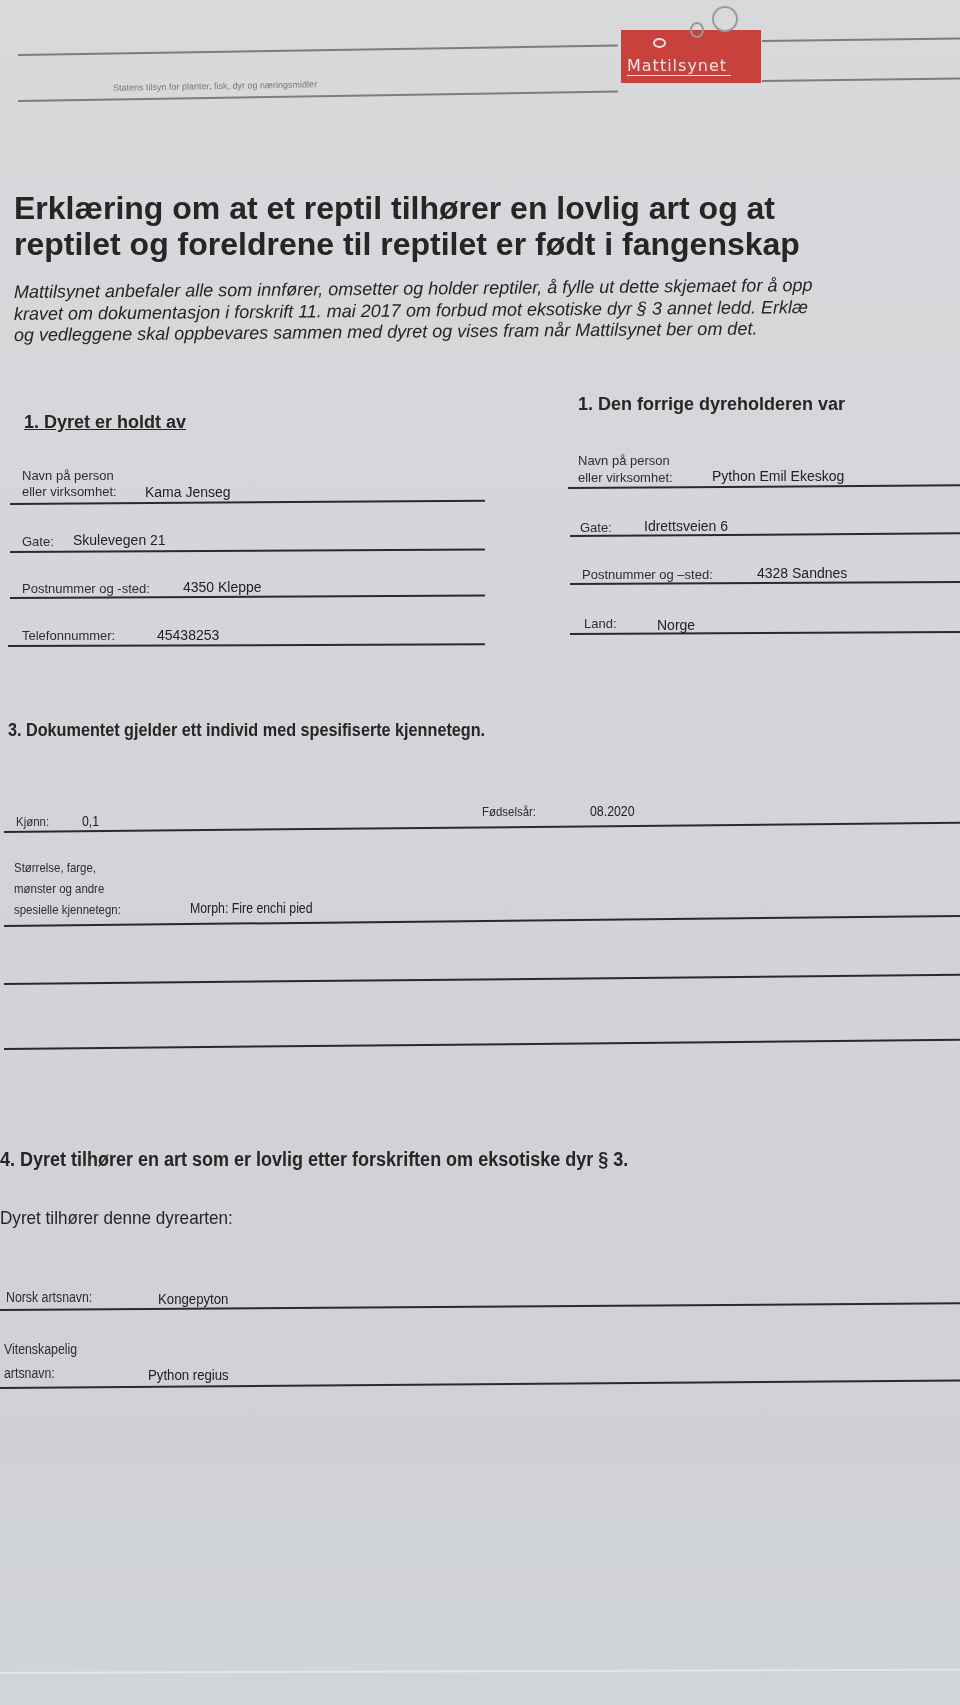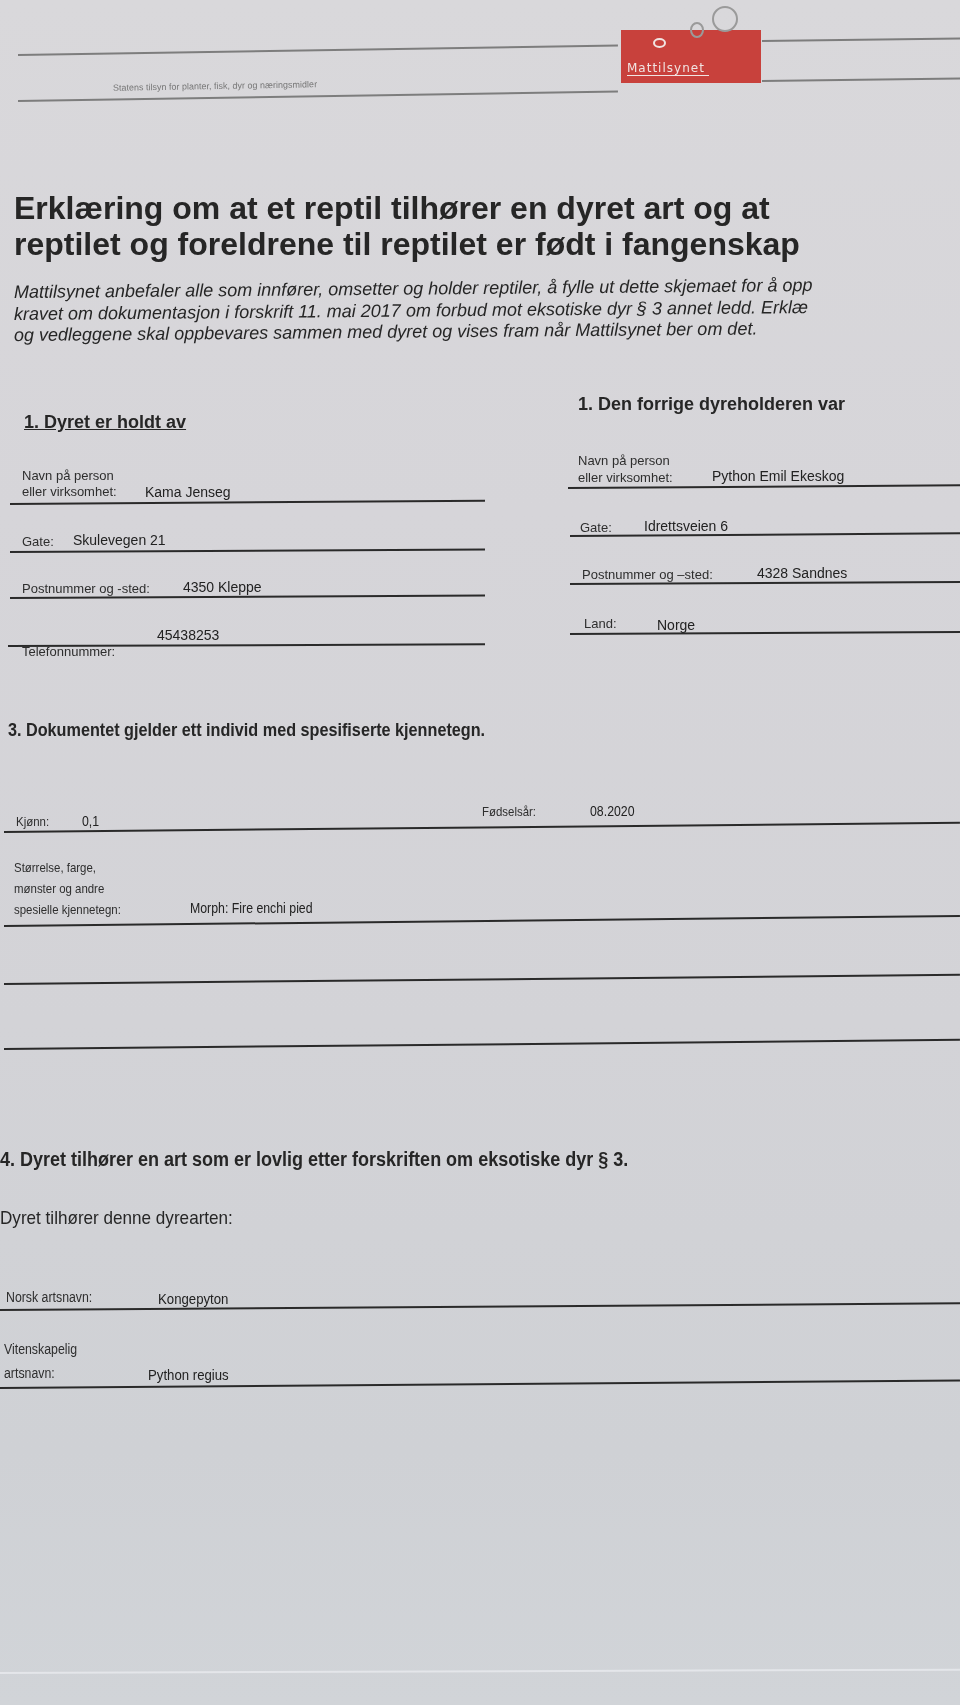--- a/index.html
+++ b/index.html
@@ -10,21 +10,21 @@
   }
   .abs { position: absolute; white-space: nowrap; }
   .rule { position: absolute; height: 2px; background: #2a2a2a; transform-origin: left center; }
   .rule.thin { height: 1.5px; background: #7d7d7d; }
   .logo-box {
     position: absolute; left: 621px; top: 30px; width: 140px; height: 53px;
     background: #c8413c;
   }
   .logo-text {
     position: absolute; left: 6px; bottom: 7px; color: #f1e4e2;
-    font-family: "DejaVu Sans", sans-serif; font-size: 12px; letter-spacing: 1px;
+    font-family: "DejaVu Sans", sans-serif; font-size: 16px; letter-spacing: 1px;
     border-bottom: 1px solid #f1e4e2; padding-right: 4px;
   }
   .ring { position: absolute; border: 2px solid #9a9a9a; border-radius: 50%; }
   .ring.white { border-color: #f1e4e2; }
   .tagline { font-size: 9px; color: #777; transform: rotate(-1deg); }
   .title { font-size: 32px; font-weight: bold; color: #262626; line-height: 36px; }
   .intro { font-size: 18px; font-style: italic; color: #262626; line-height: 20px; }
   .sec { font-size: 18px; font-weight: bold; color: #262626; }
   .sec.narrow { transform: scaleX(0.9); transform-origin: left; }
   .lbl { font-size: 13px; color: #2e2e2e; line-height: 15px; }
@@ -43,21 +43,21 @@
   <div class="abs tagline" style="left:113px; top:81px;">Statens tilsyn for planter, fisk, dyr og næringsmidler</div>
 
   <div class="logo-box">
     <div class="ring white" style="left:32px; top:8px; width:9px; height:6px;"></div>
     <div class="logo-text">Mattilsynet</div>
   </div>
   <div class="ring" style="left:690px; top:22px; width:10px; height:12px;"></div>
   <div class="ring" style="left:712px; top:6px; width:22px; height:22px;"></div>
 </div>
 
-<div class="abs title" style="left:14px; top:190px;">Erklæring om at et reptil tilhører en dyret art og at</div>
+<div class="abs title" style="left:14px; top:190px;">Erklæring om at et reptil tilhører en lovlig art og at</div>
 <div class="abs title" style="left:14px; top:226px;">reptilet og foreldrene til reptilet er født i fangenskap</div>
 
 <div class="abs intro" style="left:14px; top:282px; transform:rotate(-0.5deg); transform-origin:left;">Mattilsynet anbefaler alle som innfører, omsetter og holder reptiler, å fylle ut dette skjemaet for å opp</div>
 <div class="abs intro" style="left:14px; top:304px; transform:rotate(-0.5deg); transform-origin:left;">kravet om dokumentasjon i forskrift 11. mai 2017 om forbud mot eksotiske dyr § 3 annet ledd. Erklæ</div>
 <div class="abs intro" style="left:14px; top:325px; transform:rotate(-0.5deg); transform-origin:left;">og vedleggene skal oppbevares sammen med dyret og vises fram når Mattilsynet ber om det.</div>
 
 <div>
   <div class="abs sec" style="left:24px; top:412px;text-decoration:underline;">1. Dyret er holdt av</div>
 
   <div class="abs lbl" style="left:22px; top:468px;">Navn på person</div>
@@ -66,21 +66,21 @@
   <div class="rule" style="left:10px; top:503px; width:475px; transform:rotate(-0.4deg);"></div>
 
   <div class="abs lbl" style="left:22px; top:534px;">Gate:</div>
   <div class="abs val" style="left:73px; top:532px;">Skulevegen 21</div>
   <div class="rule" style="left:10px; top:551px; width:475px; transform:rotate(-0.3deg);"></div>
 
   <div class="abs lbl" style="left:22px; top:581px;">Postnummer og -sted:</div>
   <div class="abs val" style="left:183px; top:579px;">4350 Kleppe</div>
   <div class="rule" style="left:10px; top:597px; width:475px; transform:rotate(-0.3deg);"></div>
 
-  <div class="abs lbl" style="left:22px; top:628px;margin-top:16px;">Telefonnummer:</div>
+  <div class="abs lbl" style="left:22px; top:628px;">Telefonnummer:</div>
   <div class="abs val" style="left:157px; top:627px;">45438253</div>
   <div class="rule" style="left:8px; top:645px; width:477px; transform:rotate(-0.2deg);"></div>
 </div>
 
 <div>
   <div class="abs sec" style="left:578px; top:394px;">1. Den forrige dyreholderen var</div>
 
   <div class="abs lbl" style="left:578px; top:453px;">Navn på person</div>
   <div class="abs lbl" style="left:578px; top:470px;">eller virksomhet:</div>
   <div class="abs val" style="left:712px; top:468px;">Python Emil Ekeskog</div>

